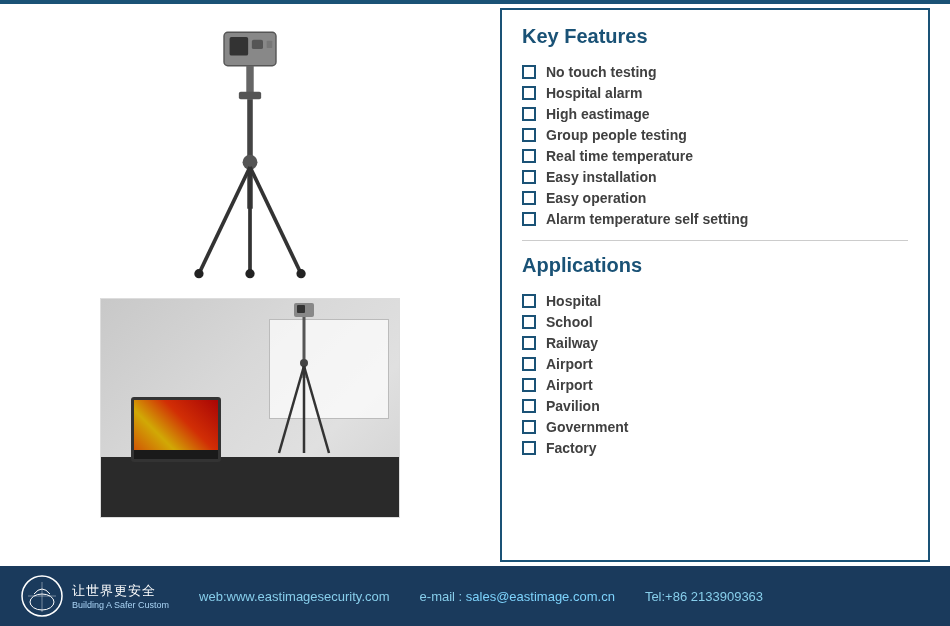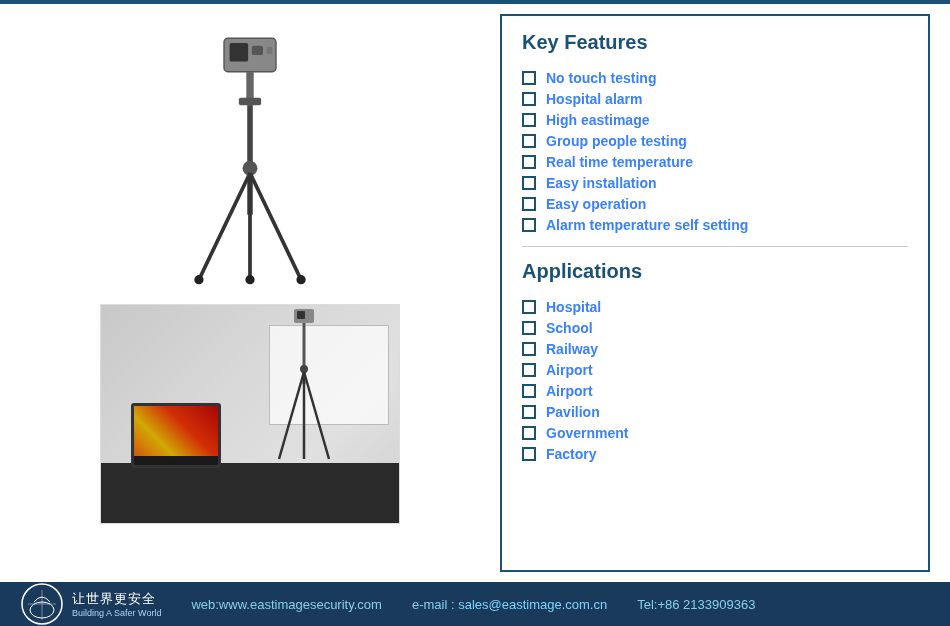--- a/index.html
+++ b/index.html
@@ -17,21 +17,21 @@
     .top-bar {
       height: 4px;
       background: #1a5276;
       width: 100%;
     }
 
     .main-content {
       flex: 1;
       display: flex;
       flex-direction: row;
-      padding: 10px 20px;
+      padding: 4px 20px;
       gap: 20px;
     }
 
     
     .left-column {
       display: flex;
       flex-direction: column;
       width: 460px;
       gap: 10px;
       align-items: center;
@@ -92,42 +92,42 @@
       flex-direction: column;
       gap: 5px;
     }
 
     .feature-list li, .application-list li {
       display: flex;
       align-items: center;
       gap: 10px;
       font-size: 14px;
       font-weight: bold;
-      color: #3b82f6;
+      color: #404040;
     }
 
     .checkbox-icon {
       width: 14px;
       height: 14px;
       border: 2px solid #1a5276;
       background: white;
       flex-shrink: 0;
       display: inline-block;
     }
 
     .divider {
       height: 1px;
       background: #ccc;
       margin: 5px 0;
     }
 
     
     .footer {
       background: #1a3a5c;
-      height: 44px;
+      height: 60px;
       display: flex;
       align-items: center;
       padding: 11px 20px;
       gap: 30px;
       color: white;
       font-size: 13px;
     }
 
     .footer-logo {
       display: flex;
@@ -364,21 +364,21 @@
   <div class="footer-logo">
     <svg width="44" height="44" viewBox="0 0 44 44">
       <circle cx="22" cy="22" r="20" fill="none" stroke="white" stroke-width="1.5"></circle>
       <ellipse cx="22" cy="28" rx="12" ry="8" fill="none" stroke="white" stroke-width="1"></ellipse>
       <path d="M14 20 Q22 10 30 20" fill="none" stroke="white" stroke-width="1"></path>
       <line x1="22" y1="8" x2="22" y2="38" stroke="white" stroke-width="0.8" opacity="0.5"></line>
       <line x1="8" y1="22" x2="36" y2="22" stroke="white" stroke-width="0.8" opacity="0.5"></line>
     </svg>
     <div class="footer-brand-text">
       <span style="font-size:13px;letter-spacing:1px;">让世界更安全</span>
-      <span style="font-size:9px;color:#aad4f5;">Building A Safer World</span>
+      <span style="font-size:9px;color:#aad4f5;">Building A Safer Custom</span>
     </div>
   </div>
 
   <div class="footer-links">
     <span>
       <span>web:</span><span style="color:#87ceeb;">www.eastimagesecurity.com</span>
     </span>
     <span>
       <span>e-mail :</span> <span style="color:#7dd3fc;">sales@eastimage.com.cn</span>
     </span>

